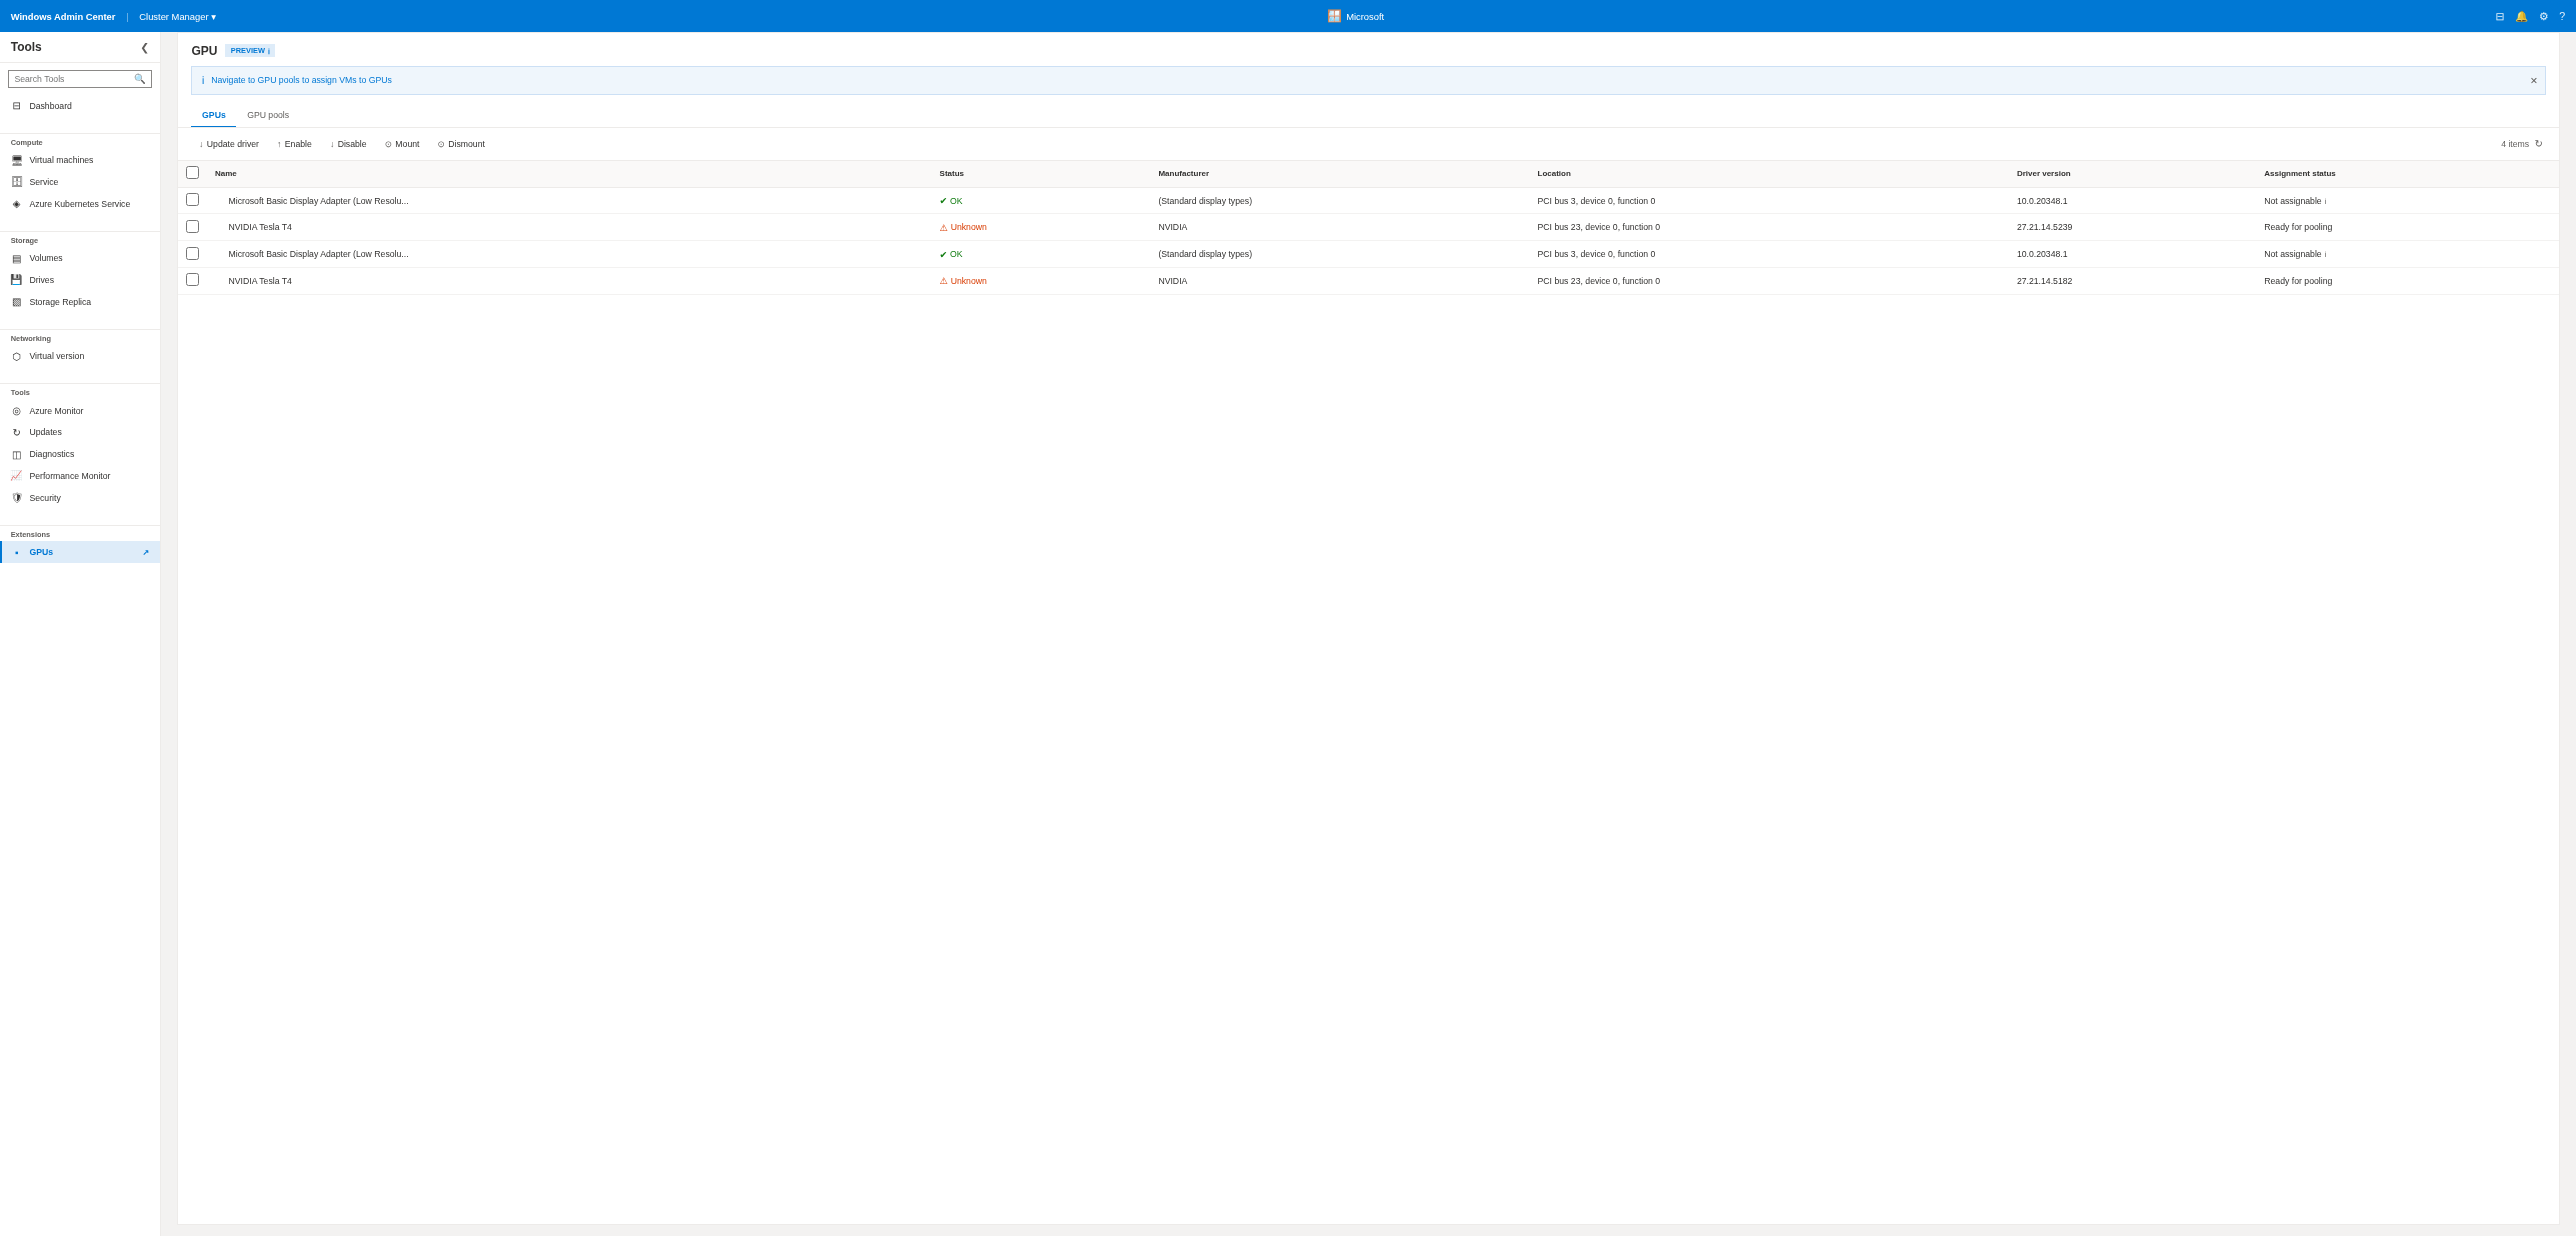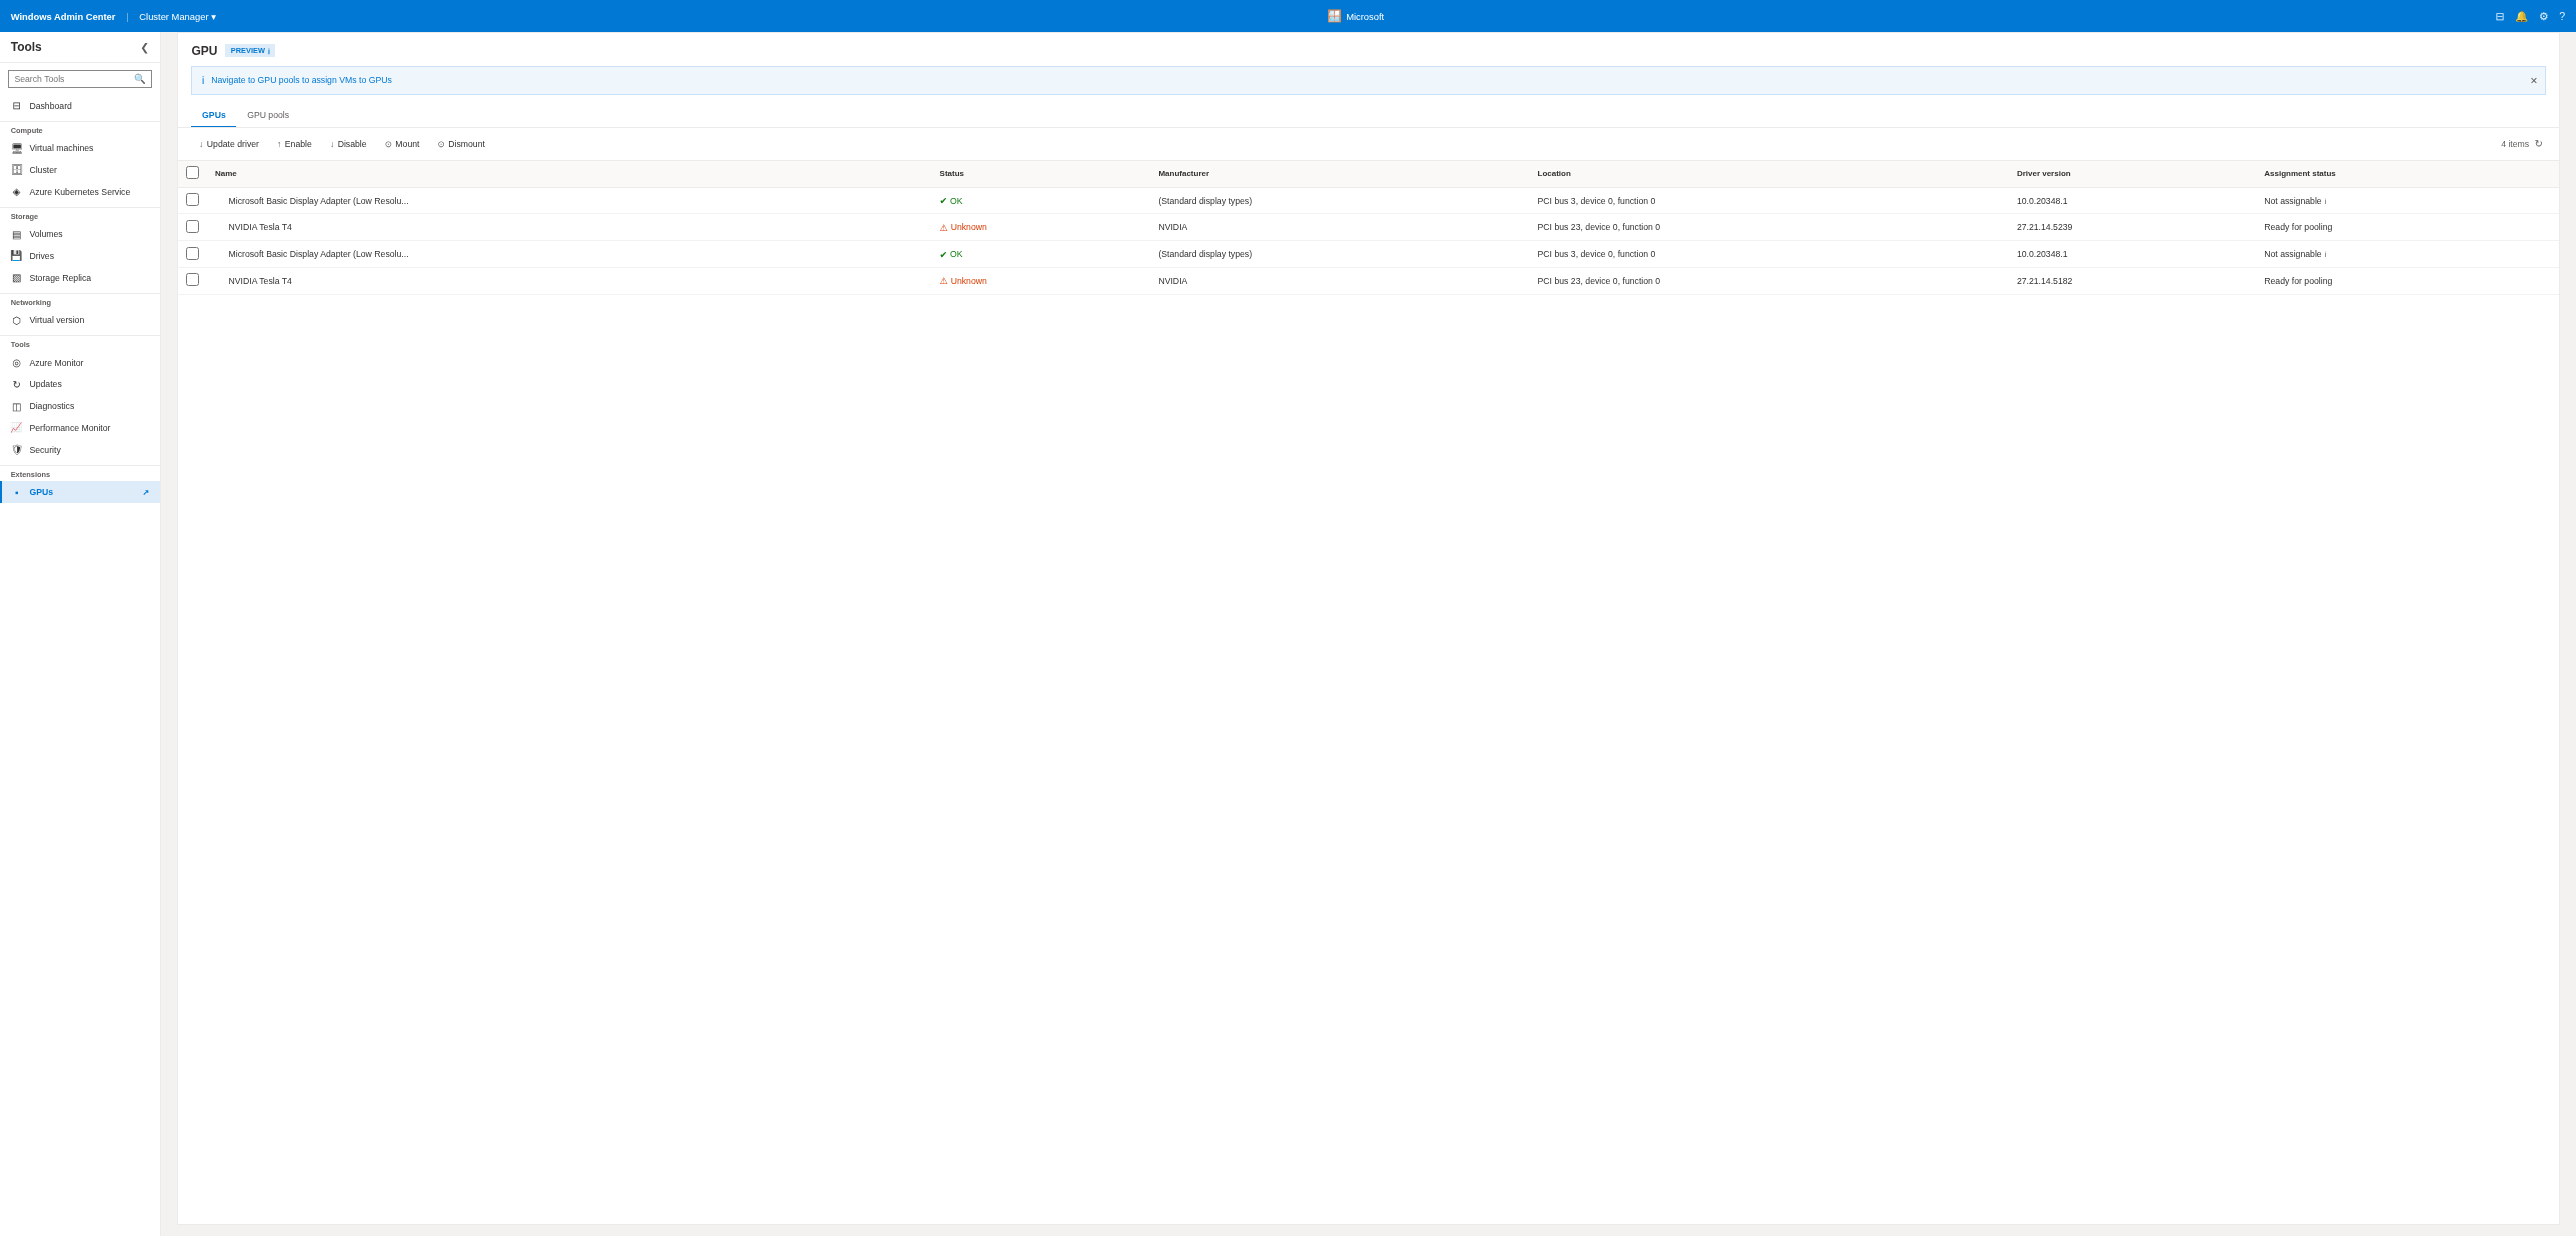--- a/index.html
+++ b/index.html
@@ -65,21 +65,21 @@
     }
     .search-icon { color: #605e5c; font-size: 9.4px; }
 
     .sidebar-section-label {
       padding: 4px 10.7px 2.7px;
       font-size: 7.4px;
       color: #605e5c;
       font-weight: 600;
       text-transform: none;
       border-top: 0.7px solid #edebe9;
-      margin-top: 4px;
+      margin-top: 16px;
     }
 
     .sidebar-item {
       display: flex;
       align-items: center;
       padding: 5.4px 10.7px;
       gap: 6.7px;
       cursor: pointer;
       color: #323130;
       font-size: 8.7px;
@@ -297,21 +297,21 @@
       <span>Dashboard</span>
     </div>
 
     <div class="sidebar-section-label">Compute</div>
     <div class="sidebar-item">
       <span class="sidebar-item-icon">🖥</span>
       <span>Virtual machines</span>
     </div>
     <div class="sidebar-item">
       <span class="sidebar-item-icon">🗄</span>
-      <span>Cluster</span>
+      <span>Service</span>
     </div>
     <div class="sidebar-item">
       <span class="sidebar-item-icon">◈</span>
       <span>Azure Kubernetes Service</span>
     </div>
 
     <div class="sidebar-section-label">Storage</div>
     <div class="sidebar-item">
       <span class="sidebar-item-icon">▤</span>
       <span>Volumes</span>

